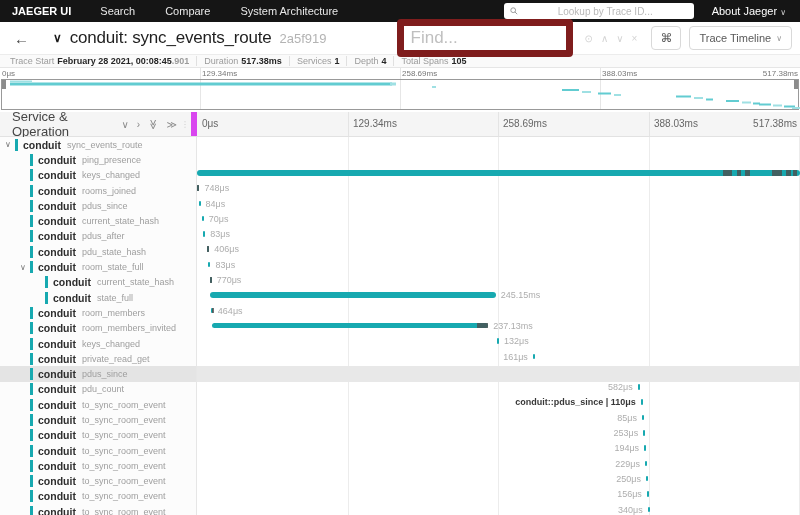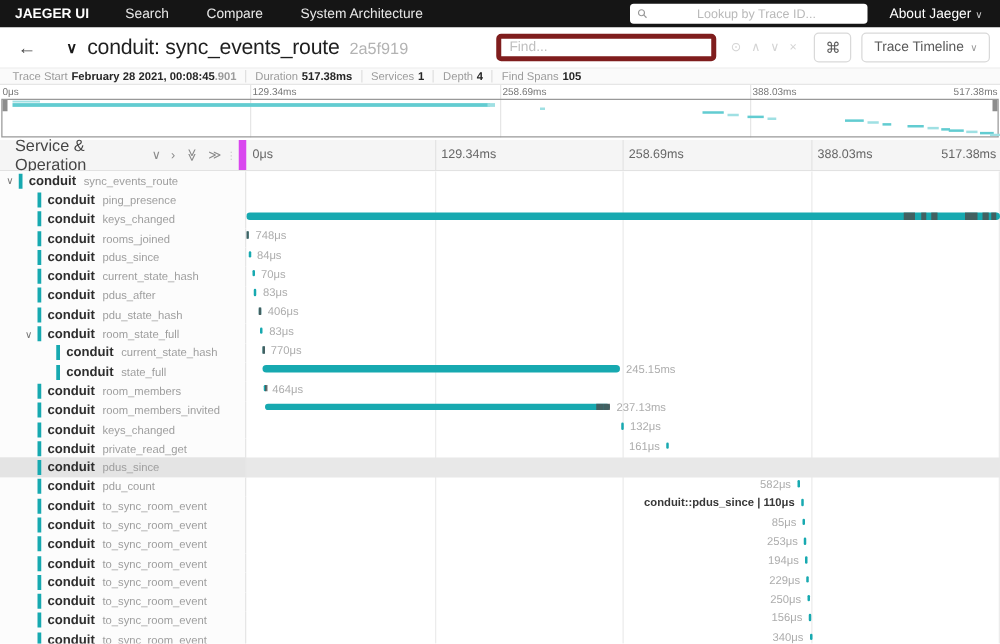--- a/index.html
+++ b/index.html
@@ -20,22 +20,22 @@
   .about .caret { font-size:8px; color:#ccc; }
 
   
   .titlebar { height:33px; background:#fff; display:flex; align-items:center;
               border-bottom:1px solid #ececec; }
   .back { font-size:15px; color:#444; padding:0 10px 0 14px; cursor:pointer; }
   .t-chev { font-size:12px; font-weight:bold; color:#1a1a1a; margin:0 8px 0 14px; cursor:pointer; }
   .t-title { font-size:17px; font-weight:500; color:#1f1f1f; letter-spacing:-0.2px; }
   .t-id { font-size:13px; color:#b3b3b3; margin-left:8px; }
   .t-spacer { flex:1; }
-  .find-box { width:176px; height:22px; border:4px solid #7f1d1d; border-radius:4px;
-              font-size:11px; color:#333; padding:0 7px; outline:none; }
+  .find-box { width:176px; height:38px; border:7px solid #7f1d1d; border-radius:4px;
+              font-size:17px; color:#333; padding:0 7px; outline:none; }
   .find-box::placeholder { color:#bfbfbf; }
   .find-icons { display:flex; align-items:center; color:#d4d4d4; font-size:10px; margin:0 10px 0 8px; }
   .find-icons span { padding:0 4px; }
   .kbd-btn { width:30px; height:24px; border:1px solid #d9d9d9; border-radius:4px; background:#fff;
              color:#595959; font-size:12px; display:flex; align-items:center; justify-content:center; margin-right:8px; cursor:pointer; }
   .view-btn { height:24px; border:1px solid #d9d9d9; border-radius:4px; background:#fff; color:#595959;
               font-size:11px; display:flex; align-items:center; padding:0 9px; margin-right:8px; cursor:pointer; }
   .view-btn .caret { font-size:8px; margin-left:5px; color:#999; }
 
   
@@ -147,21 +147,21 @@
     </div>
     <div class="info-item">
       <span class="i-label">Services</span>
       <span class="i-val">1</span>
     </div>
     <div class="info-item">
       <span class="i-label">Depth</span>
       <span class="i-val">4</span>
     </div>
     <div class="info-item">
-      <span class="i-label">Find Spans</span>
+      <span class="i-label">Total Spans</span>
       <span class="i-val">105</span>
     </div>
   </div>
 
   <div class="minimap">
     <div class="mm-grid" style="left: 200px;"></div>
       <div class="mm-grid" style="left: 400px;"></div>
       <div class="mm-grid" style="left: 600px;"></div>
       <div class="mm-ticks">
         <span class="mm-tick" style="left: 2px;">0μs</span>

